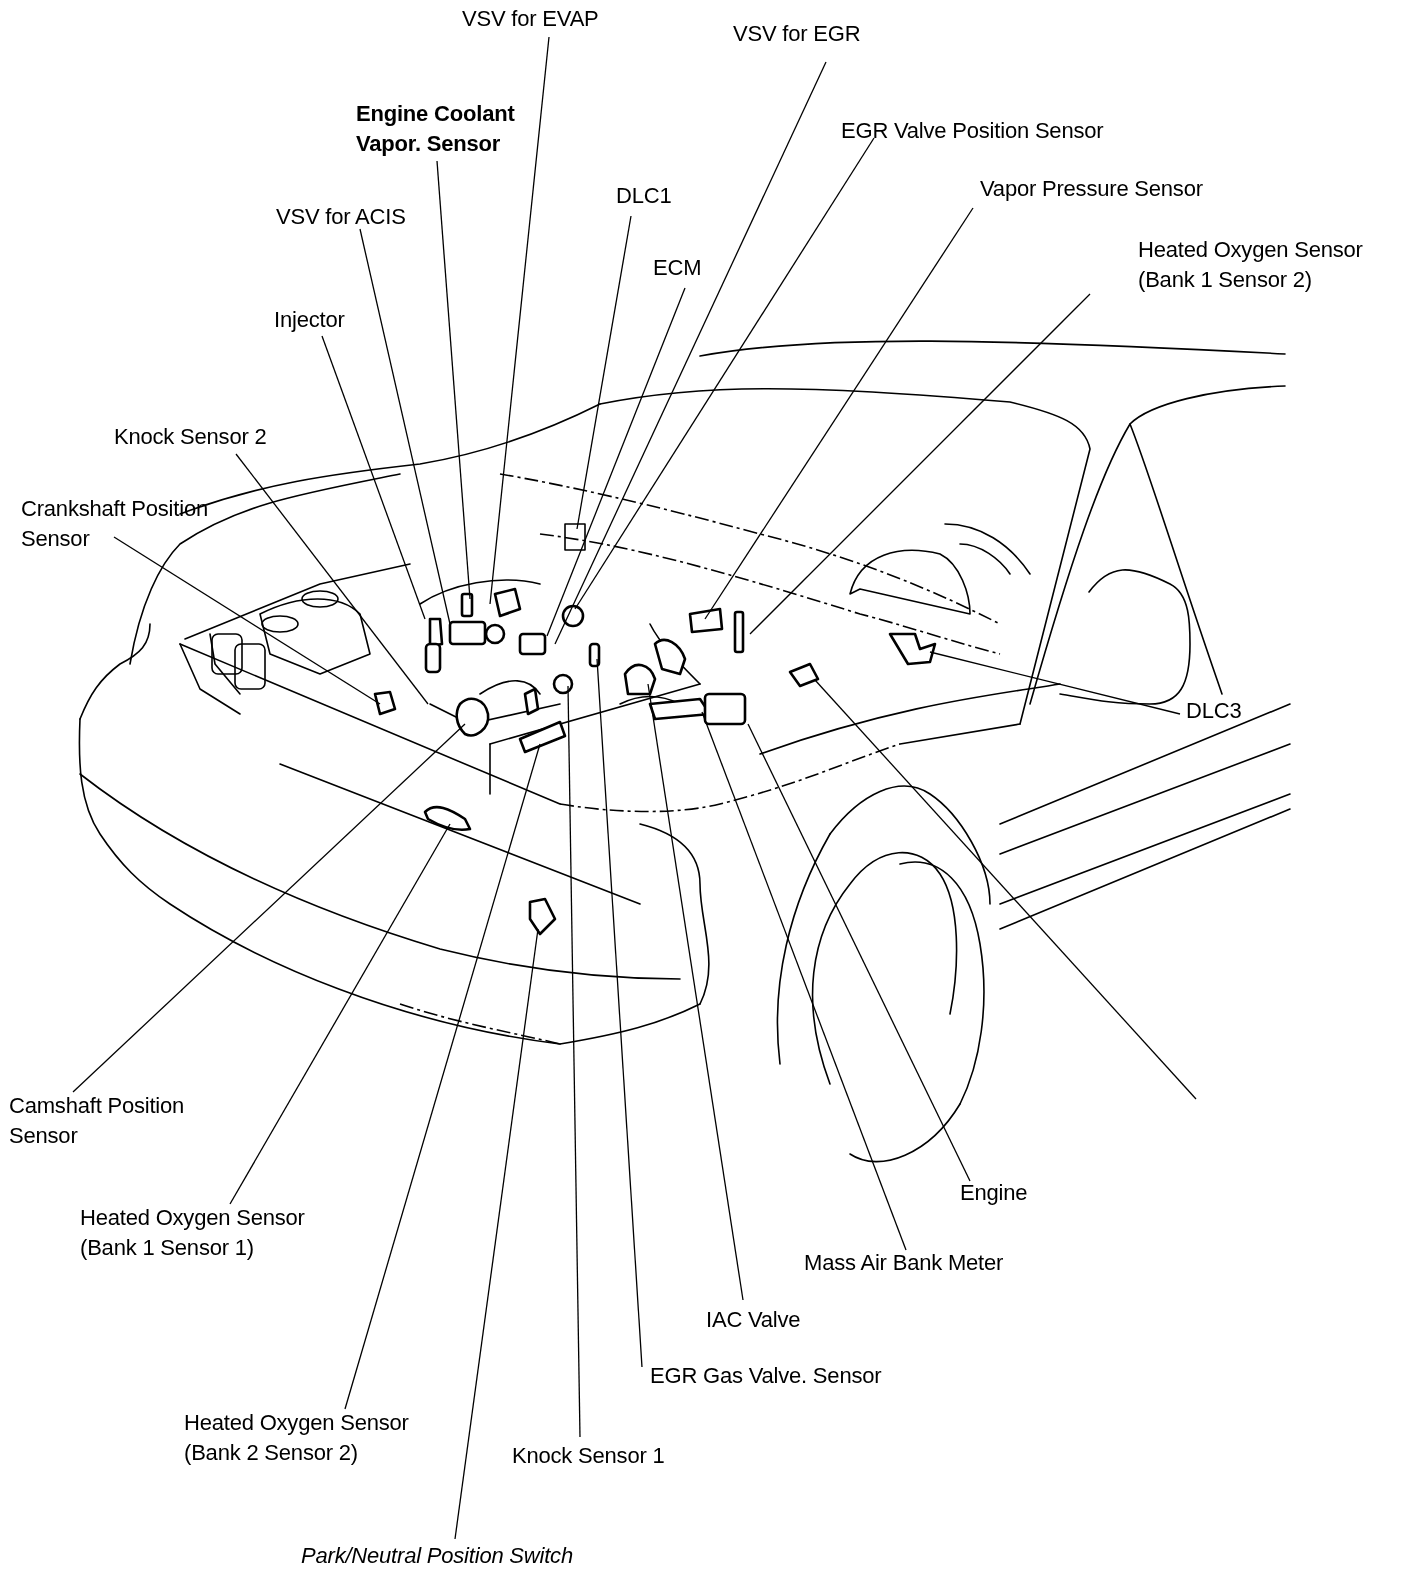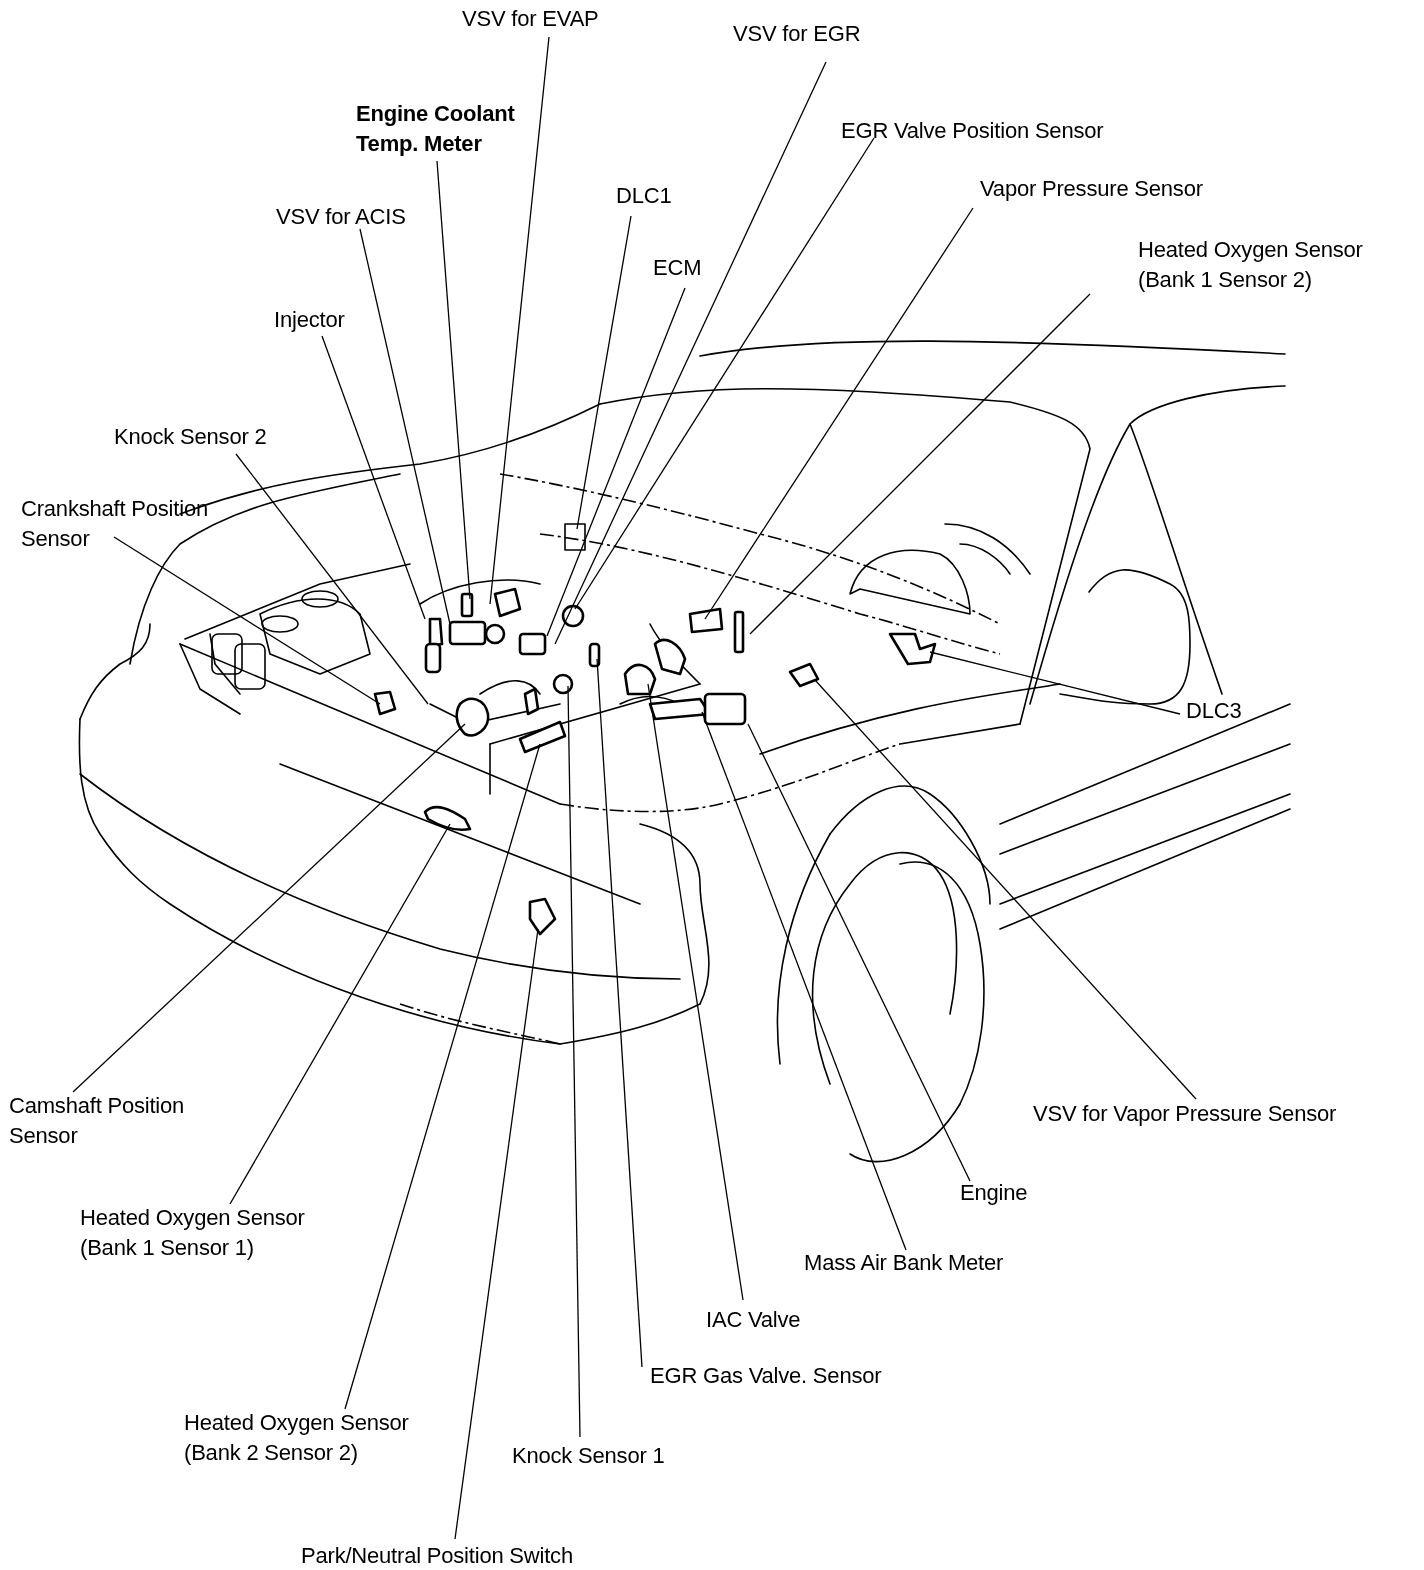--- a/index.html
+++ b/index.html
@@ -135,21 +135,21 @@
       <line class="lead" x1="568" y1="682" x2="580" y2="1433"></line>
       <line class="lead" x1="538" y1="925" x2="455" y2="1535"></line>
     </g>
   </svg>
 
   
   <div class="lbl" style="left:462px;top:0px;"><span>VSV for EVAP</span></div>
   <div class="lbl" style="left:733px;top:15px;"><span>VSV for EGR</span></div>
   <div class="lbl" style="left:356px;top:95px;font-weight:bold;">
       <span class="l2">Engine Coolant</span>
-      <span class="l2">Temp. Meter</span>
+      <span class="l2">Vapor. Sensor</span>
     </div>
   <div class="lbl" style="left:841px;top:112px;"><span>EGR Valve Position Sensor</span></div>
   <div class="lbl" style="left:980px;top:170px;"><span>Vapor Pressure Sensor</span></div>
   <div class="lbl" style="left:276px;top:198px;"><span>VSV for ACIS</span></div>
   <div class="lbl" style="left:616px;top:177px;"><span>DLC1</span></div>
   <div class="lbl" style="left:1138px;top:231px;">
       <span class="l2">Heated Oxygen Sensor</span>
       <span class="l2">(Bank 1 Sensor 2)</span>
     </div>
   <div class="lbl" style="left:653px;top:249px;"><span>ECM</span></div>
@@ -157,28 +157,27 @@
   <div class="lbl" style="left:114px;top:418px;"><span>Knock Sensor 2</span></div>
   <div class="lbl" style="left:21px;top:490px;">
       <span class="l2">Crankshaft Position</span>
       <span class="l2">Sensor</span>
     </div>
   <div class="lbl" style="left:1186px;top:692px;"><span>DLC3</span></div>
   <div class="lbl" style="left:9px;top:1087px;">
       <span class="l2">Camshaft Position</span>
       <span class="l2">Sensor</span>
     </div>
-  <div class="lbl" style="left:1033px;top:1095px;"><span>VSV for Vapor Pressure Sensor</span></div>
   <div class="lbl" style="left:960px;top:1174px;"><span>Engine</span></div>
   <div class="lbl" style="left:80px;top:1199px;">
       <span class="l2">Heated Oxygen Sensor</span>
       <span class="l2">(Bank 1 Sensor 1)</span>
     </div>
   <div class="lbl" style="left:804px;top:1244px;"><span>Mass Air Bank Meter</span></div>
   <div class="lbl" style="left:706px;top:1301px;"><span>IAC Valve</span></div>
   <div class="lbl" style="left:650px;top:1357px;"><span>EGR Gas Valve. Sensor</span></div>
   <div class="lbl" style="left:184px;top:1404px;">
       <span class="l2">Heated Oxygen Sensor</span>
       <span class="l2">(Bank 2 Sensor 2)</span>
     </div>
   <div class="lbl" style="left:512px;top:1437px;"><span>Knock Sensor 1</span></div>
-  <div class="lbl" style="left:301px;top:1537px;"><span>Park/Neutral Position Switch</span></div>
+  <div class="lbl" style="left:301px;top:1537px;font-style:italic;"><span>Park/Neutral Position Switch</span></div>
 </div>
 
 </body></html>

